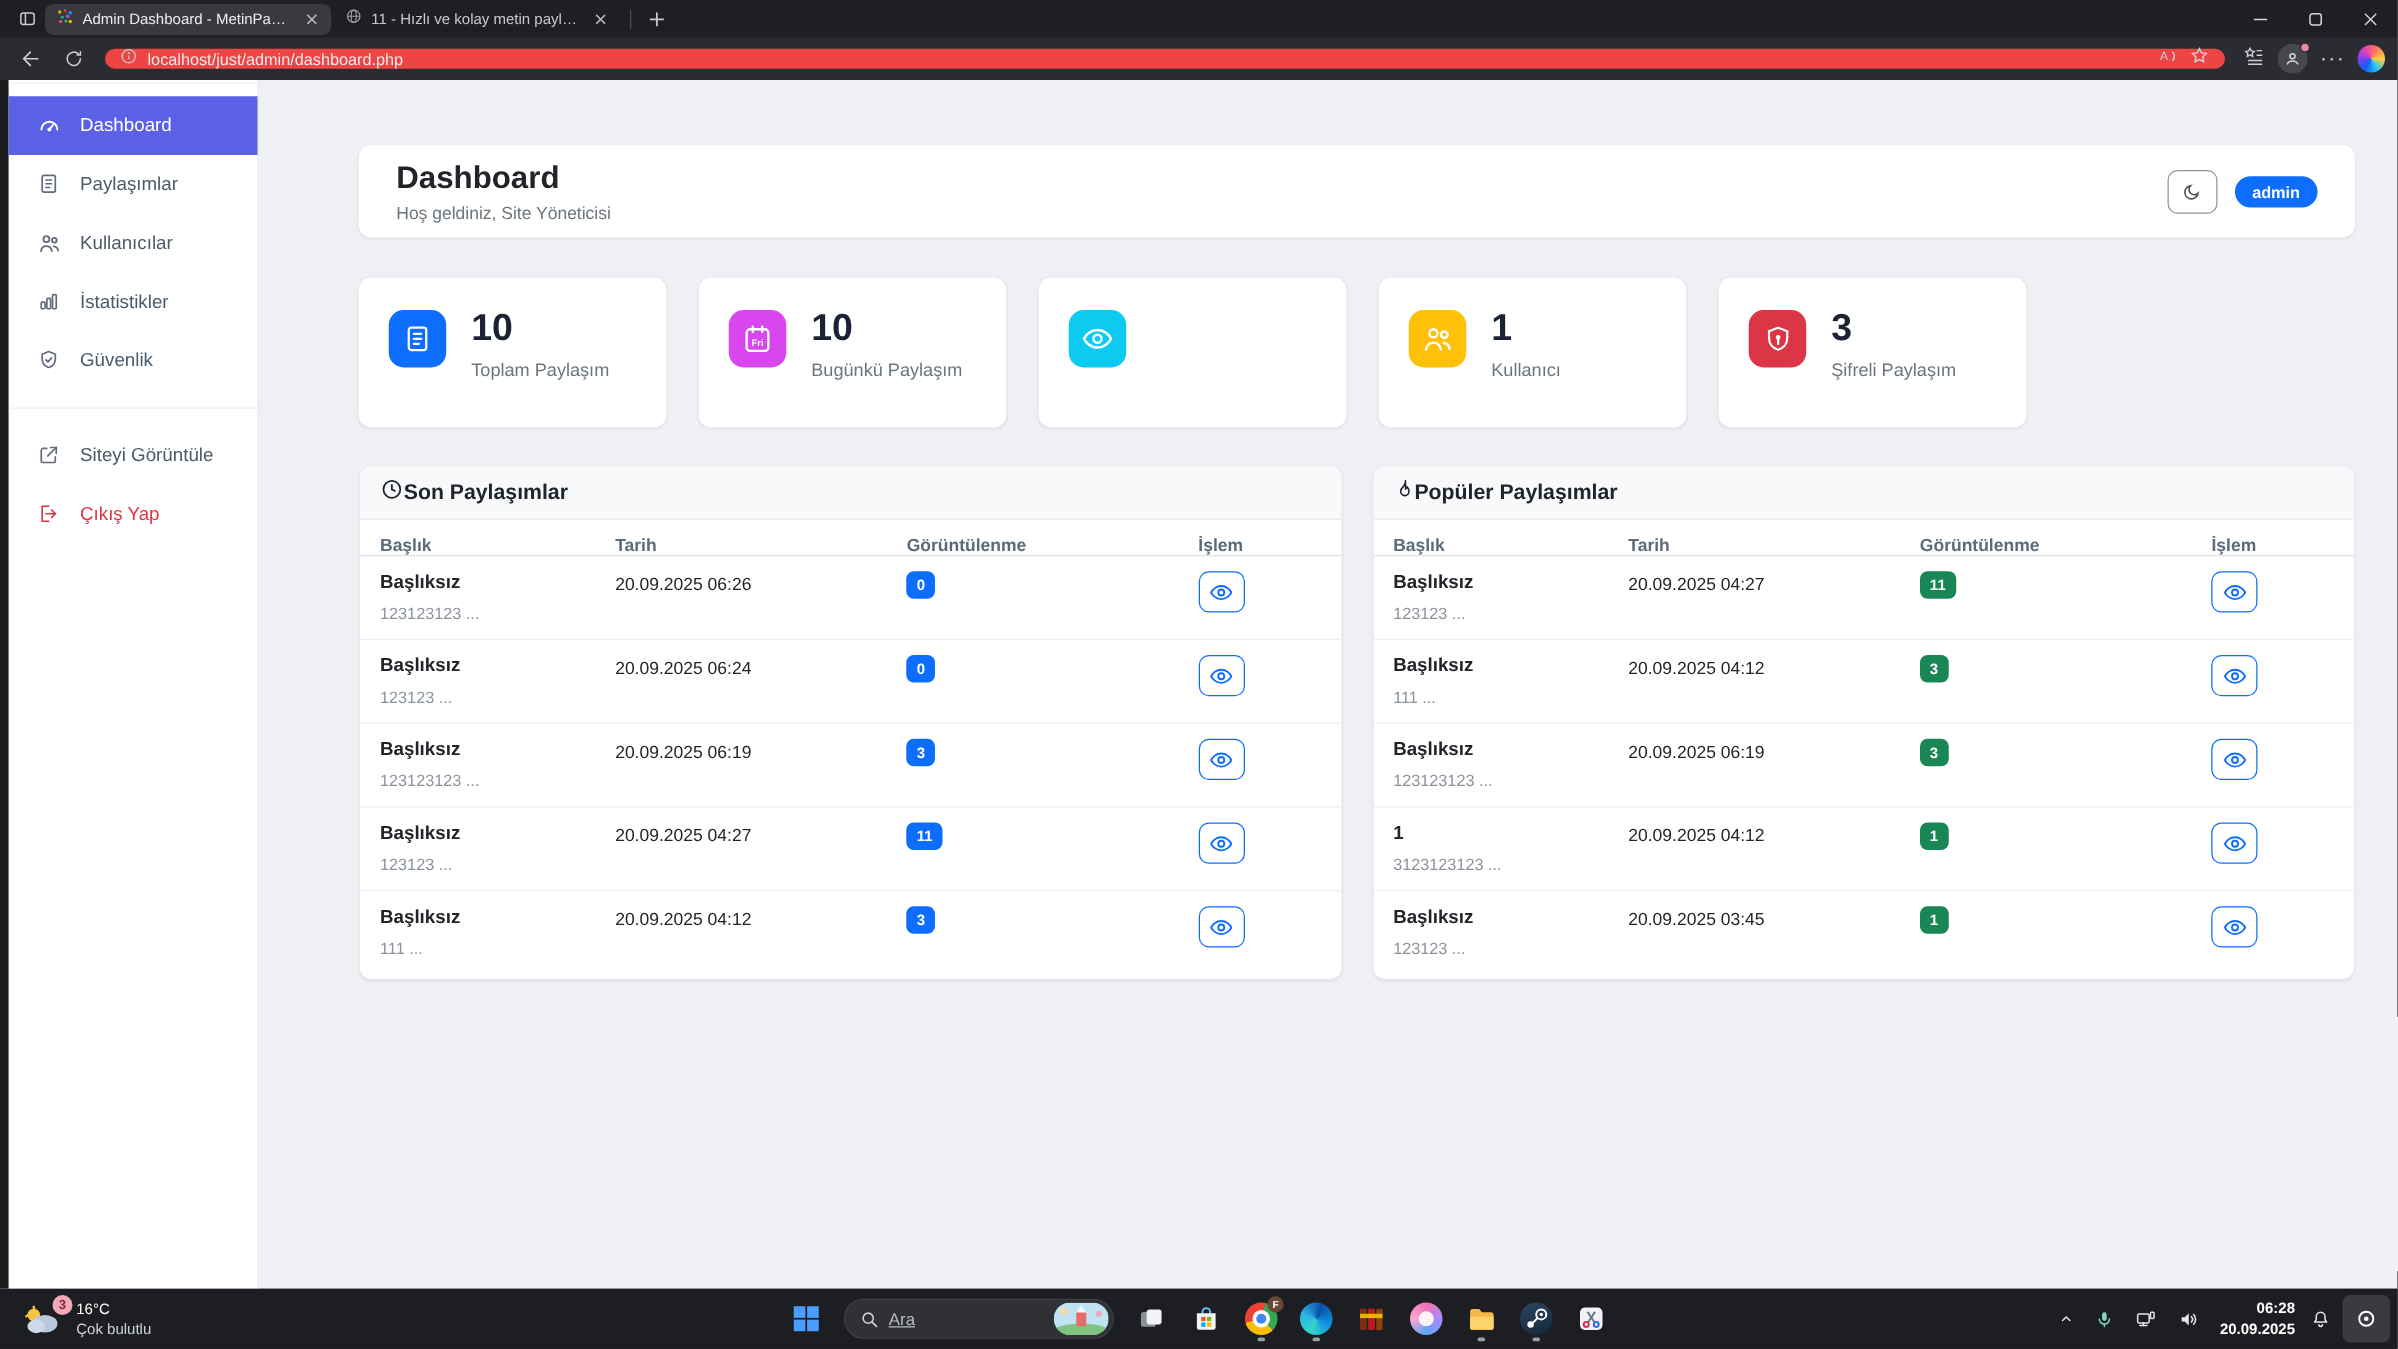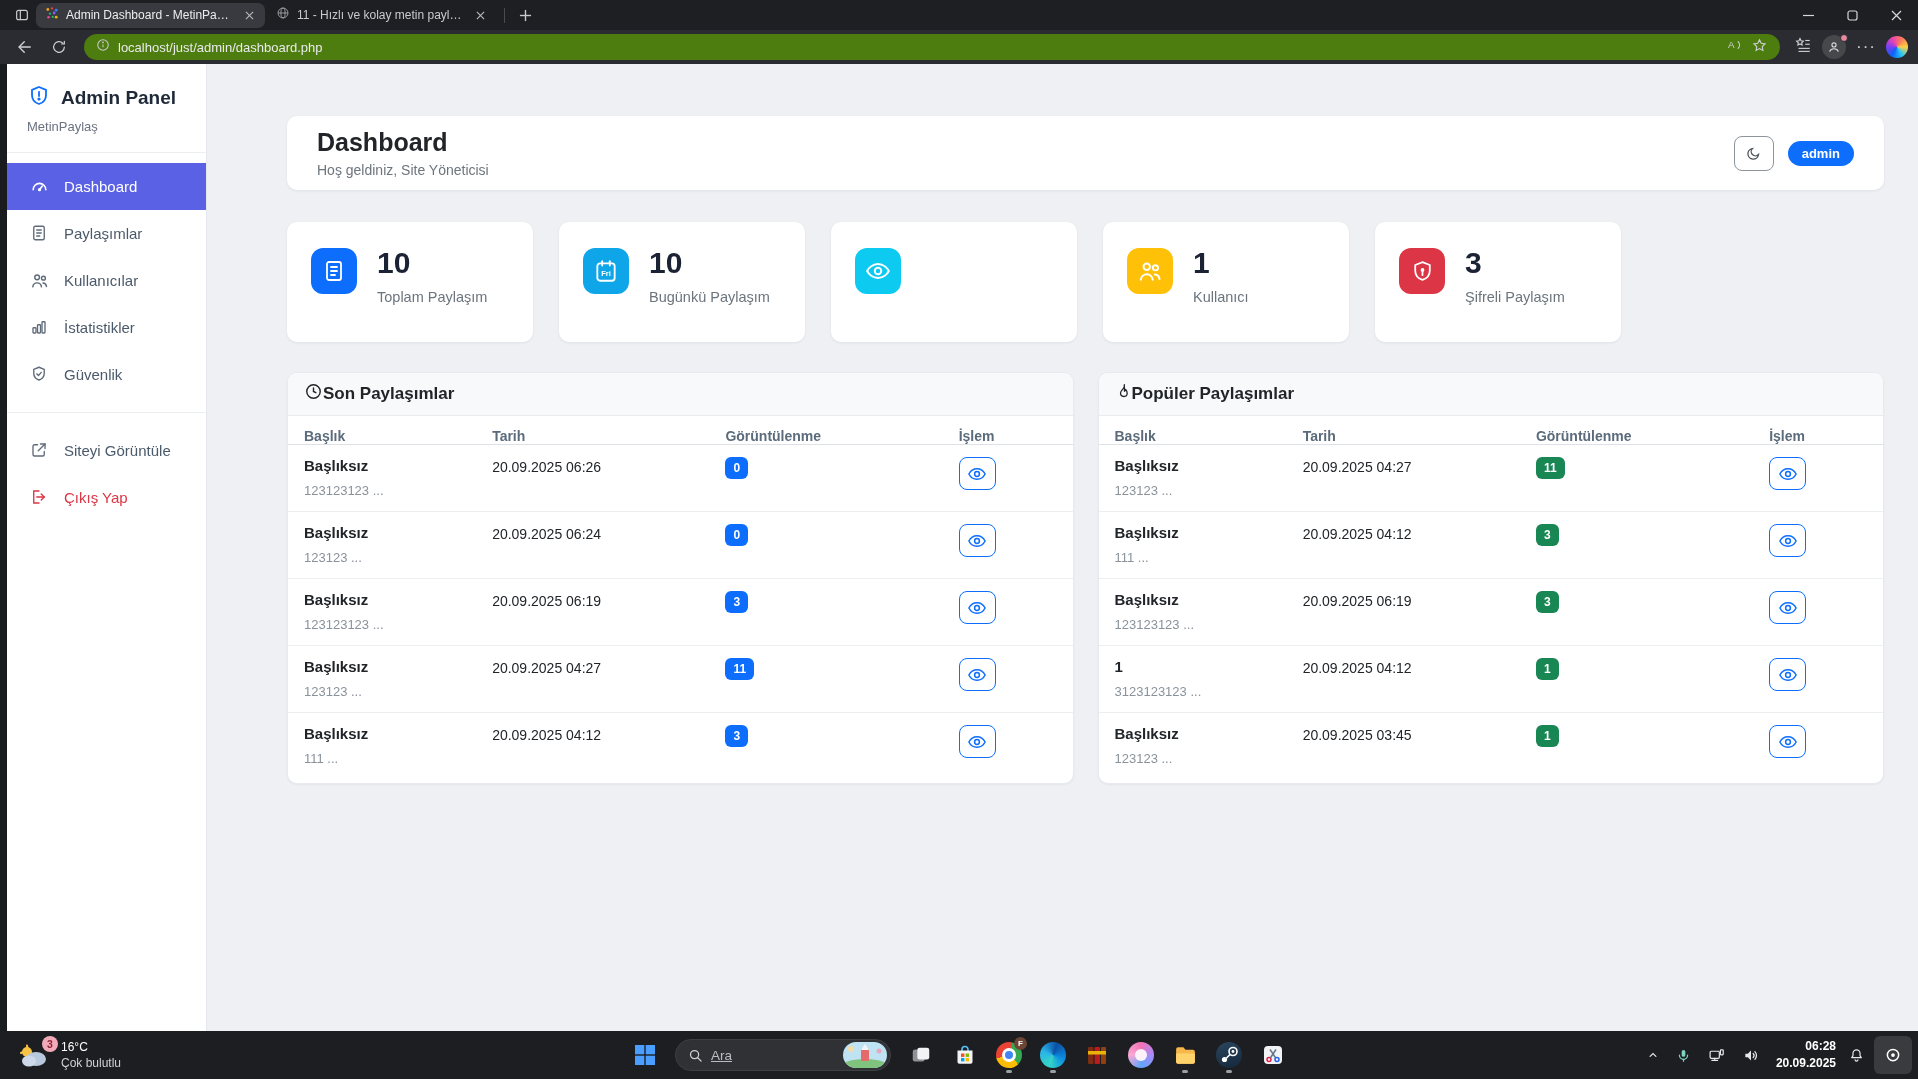--- a/index.html
+++ b/index.html
@@ -13,21 +13,21 @@
   .tab.active { background:#393a3f; }
   .tab-title { font-size:12px; color:#c9cacd; white-space:nowrap; overflow:hidden; text-overflow:ellipsis; max-width:168px; }
   .tab.active .tab-title { color:#ececee; }
   .tab-close { display:flex; align-items:center; justify-content:center; width:16px; height:16px; border-radius:4px; }
   .tab-divider { width:1px; height:15px; background:#4a4b50; margin:0 6px; }
   .win-controls { margin-left:auto; display:flex; height:100%; }
   .win-btn { width:44px; height:100%; display:flex; align-items:center; justify-content:center; }
 
   .addressbar { height:34px; background:#2b2c31; display:flex; align-items:center; padding:0 10px; gap:4px; }
   .nav-btn { width:30px; height:28px; display:flex; align-items:center; justify-content:center; border-radius:6px; }
-  .url-pill { flex:1; height:26px; background:#4d7c0f; border-radius:13px; display:flex; align-items:center; padding:0 12px; gap:8px; margin:0 6px;text-align:right; }
+  .url-pill { flex:1; height:16px; background:#ef4444; border-radius:13px; display:flex; align-items:center; padding:0 12px; gap:8px; margin:0 6px;text-align:right; }
   .url-text { font-size:13px; color:#eaeaec; }
   .pill-spacer { flex:1; }
   .ab-right { display:flex; align-items:center; gap:10px; margin-left:4px; }
   .avatar { width:24px; height:24px; border-radius:50%; background:#46484c; position:relative; display:flex; align-items:center; justify-content:center; }
   .presence-dot { position:absolute; top:-1px; right:-2px; width:8px; height:8px; border-radius:50%; background:#e98a9c; border:1px solid #2b2c31; }
   .copilot { width:22px; height:22px; border-radius:50%; background:conic-gradient(from 210deg,#0b63f6,#7a3ff2,#e943b2,#ff7a59,#ffd043,#29c5f6,#0b63f6); }
 
   
   .page { flex:1; display:flex; background:#eef0f4; overflow:hidden; }
   .edge-strip { width:7px; background:#1a1b1e; }
@@ -48,21 +48,21 @@
   .header-card { height:74px; background:#fff; border-radius:10px; box-shadow:0 1px 3px rgba(16,24,40,.07); display:flex; align-items:center; justify-content:space-between; padding:0 30px; }
   .hc-title { font-size:25px; font-weight:700; color:#212529; }
   .hc-sub { font-size:14px; color:#6c757d; margin-top:5px; }
   .hc-right { display:flex; align-items:center; gap:14px; }
   .moon-btn { width:40px; height:35px; border:1px solid #8d949b; border-radius:8px; background:#fff; display:flex; align-items:center; justify-content:center; }
   .user-badge { background:#0d6efd; color:#fff; font-size:13px; font-weight:700; padding:5px 14px; border-radius:13px; }
 
   .stats { display:flex; gap:26px; margin-top:32px; align-items:flex-start; }
   .stat-card { width:246px; min-height:120px; background:#fff; border-radius:10px; box-shadow:0 1px 3px rgba(16,24,40,.07); padding:26px 24px; display:flex; gap:20px; }
   .stat-icon { width:46px; height:46px; border-radius:12px; flex-shrink:0; display:flex; align-items:center; justify-content:center; }
-  .si-blue { background:#0d6efd; } .si-green { background:#0ea5e9; } .si-cyan { background:#0dcaf0; } .si-yellow { background:#ffc107; } .si-red { background:#dc3545; }
+  .si-blue { background:#0d6efd; } .si-green { background:#d946ef; } .si-cyan { background:#0dcaf0; } .si-yellow { background:#ffc107; } .si-red { background:#dc3545; }
   .stat-value { font-size:30px; font-weight:800; color:#1a2234; line-height:1; }
   .stat-label { font-size:14.5px; color:#6c757d; margin-top:10px; line-height:1.35; }
 
   .tables-row { display:flex; gap:24px; margin-top:30px; }
   .panel { flex:1; background:#fff; border:1px solid #e7eaee; border-radius:10px; box-shadow:0 1px 2px rgba(16,24,40,.05); overflow:hidden; align-self:flex-start; padding-bottom:4px; }
   .panel-head { display:flex; align-items:center; padding:9px 16px; background:#f8f9fa; border-bottom:1px solid #e9ecef; font-size:17px; font-weight:600; color:#212529; }
   .thead, .trow { display:grid; grid-template-columns:25% 31% 31% 13%; padding:0 16px; }
   .thead { padding-top:12px; padding-bottom:0; border-bottom:1px solid #dee2e6; color:#5b6b7b; font-weight:700; font-size:14px; }
   .trow { padding-top:12px; padding-bottom:13px; border-bottom:1px solid #eceef1; min-height:65px; align-items:start; }
   .trow:last-child { border-bottom:none; }
@@ -234,33 +234,20 @@
       </span>
       <span style="color:#cfd0d4;font-size:17px;letter-spacing:1px;">···</span>
       <span class="copilot"></span>
     </div>
   </div>
 
   <div class="page">
     <div class="edge-strip"></div>
 
     <div class="sidebar">
-      <div class="side-head">
-        <div class="logo-row">
-          <span>
-            <svg width="24" height="24" viewBox="0 0 24 24" fill="none" stroke="#0d6efd" stroke-width="1.8" stroke-linecap="round">
-                <path d="M12 3l7 2.8v5.2c0 4.8-3.4 7.9-7 9-3.6-1.1-7-4.2-7-9V5.8L12 3z"></path>
-                <line x1="12" y1="8" x2="12" y2="12"></line>
-                <circle cx="12" cy="15" r="0.7" fill="#0d6efd"></circle>
-              </svg>
-          </span>
-          <span class="logo-title">Admin Panel</span>
-        </div>
-        <div class="logo-sub">MetinPaylaş</div>
-      </div>
       <div class="side-divider"></div>
 
       <div class="nav-item active">
         <span class="ni-icon">
           <svg width="19" height="19" viewBox="0 0 24 24" fill="none" stroke="currentColor" stroke-width="2" stroke-linecap="round">
               <path d="M4 16a8 8 0 1 1 16 0"></path>
               <path d="M12 16l3.5-4.5"></path>
               <circle cx="12" cy="16" r="1" fill="currentColor"></circle>
             </svg>
         </span>

